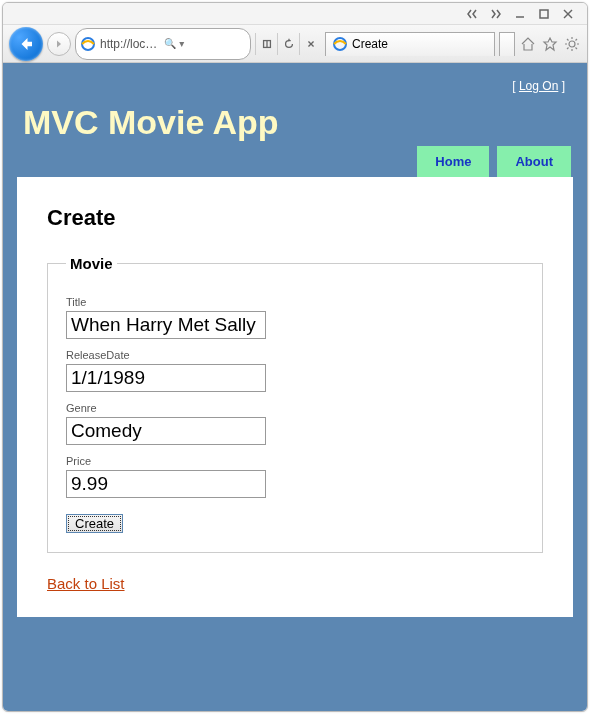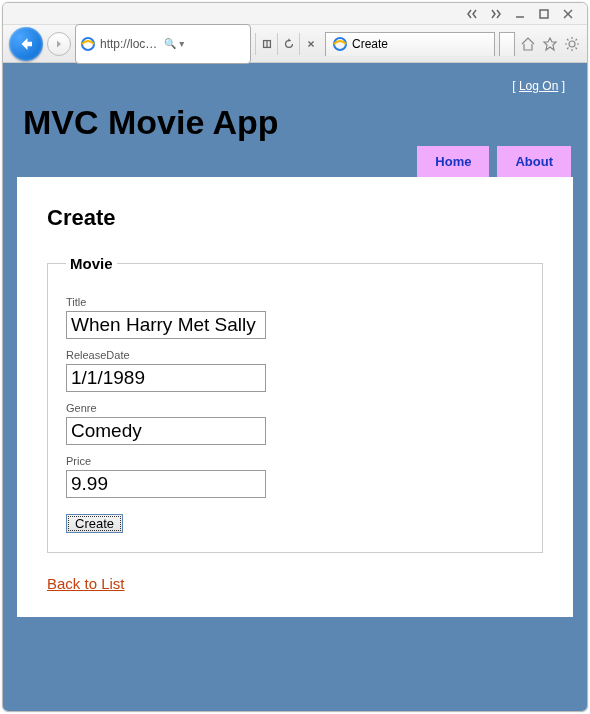--- a/index.html
+++ b/index.html
@@ -57,21 +57,21 @@
     .nav-back svg { width:18px; height:18px; fill:#fff; }
     .nav-fwd {
       width: 24px; height:24px; border-radius:50%;
       border:1px solid #bbb; background:linear-gradient(#fff,#eee);
       display:flex; align-items:center; justify-content:center;
     }
     .nav-fwd svg { width:12px; height:12px; fill:#aaa; }
     .addr-wrap {
       flex:1; display:flex; align-items:center;
       border:1px solid #aaa; background:#fff;
-      height:40px; border-radius:4px;
+      height:32px; border-radius:12px;
       padding: 0 4px;
       gap:4px;
     }
     .ie-icon { width:16px; height:16px; }
     .ie-icon svg { width:16px; height:16px;}
     .addr-text {
       flex:1; font-size:12px; color:#555;
       border:none; outline:none;
       white-space:nowrap; overflow:hidden; text-overflow:ellipsis;
       max-width:60px;
@@ -111,33 +111,33 @@
       padding: 12px 14px 14px 14px;
     }
     .login-strip {
       color:#fff; font-size:12px;
       text-align:right;
       padding: 4px 8px 10px;
     }
     .login-strip .br { color:#fff; }
     .login-link { color:#ffffff; text-decoration:underline; cursor:pointer; }
     .app-title {
-      color:#000000;
+      color:#fef9c3;
       font-family: Verdana, Arial, sans-serif;
       font-size: 34px;
       font-weight: bold;
       padding: 0 6px 4px;
     }
     .menu {
       display:flex; justify-content:flex-end; gap:8px;
       margin-bottom: 0px;
       padding-right: 2px;
     }
     .menu-item {
-      background:#f0abfc;
+      background:#86efac;
       color:#1735c4;
       font-weight:bold;
       font-size:13px;
       padding: 8px 18px;
       cursor:pointer;
       border: none;
     }
     .content-card {
       background:#fff;
       padding: 28px 30px 24px;

